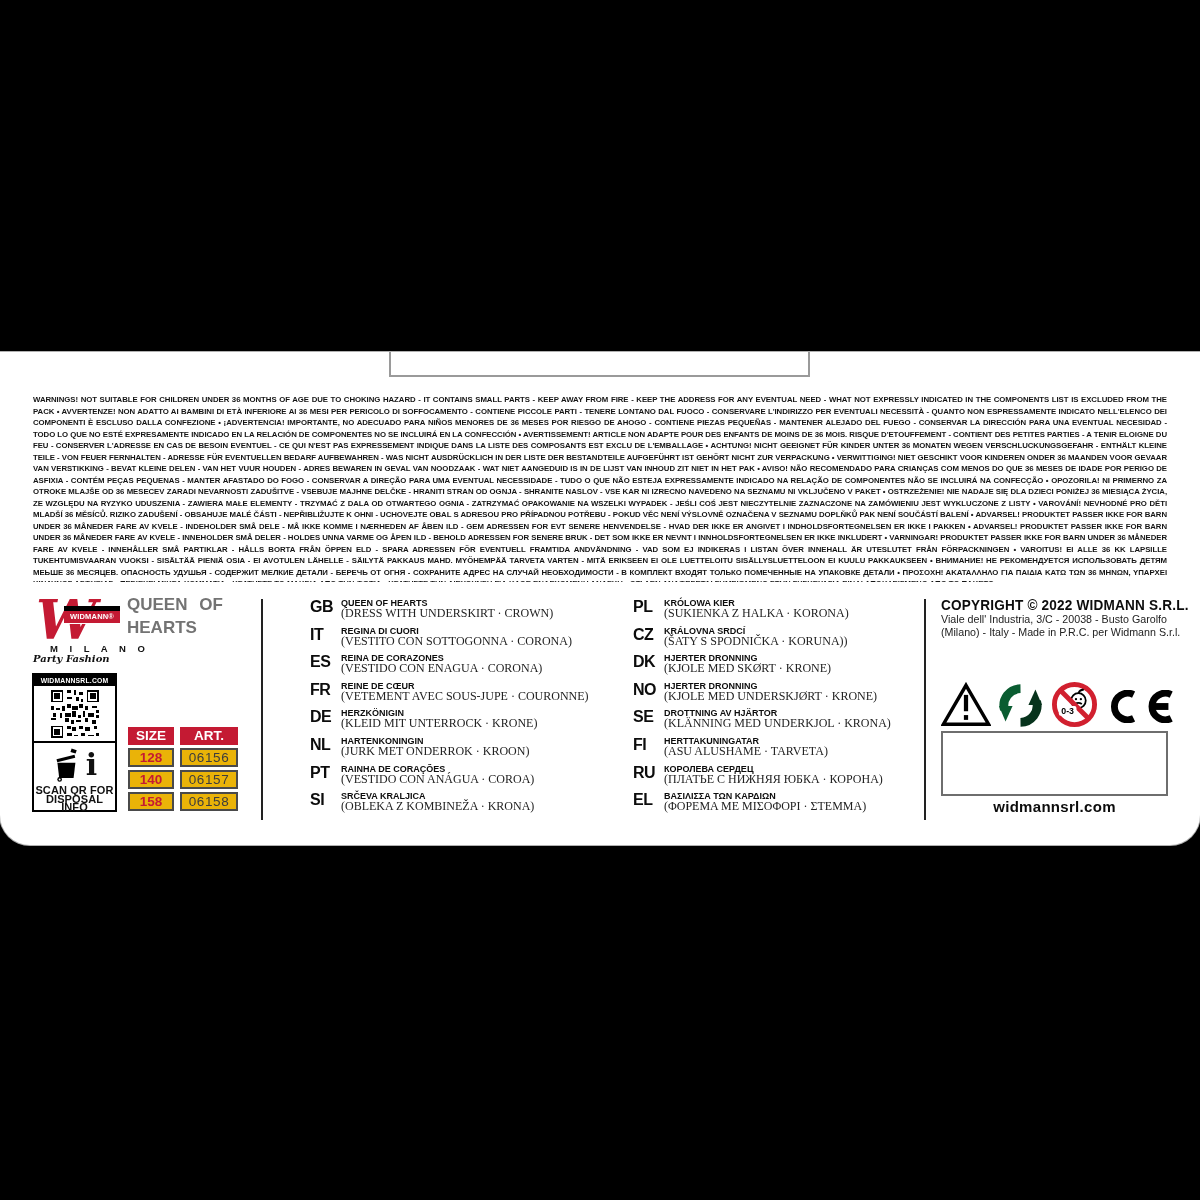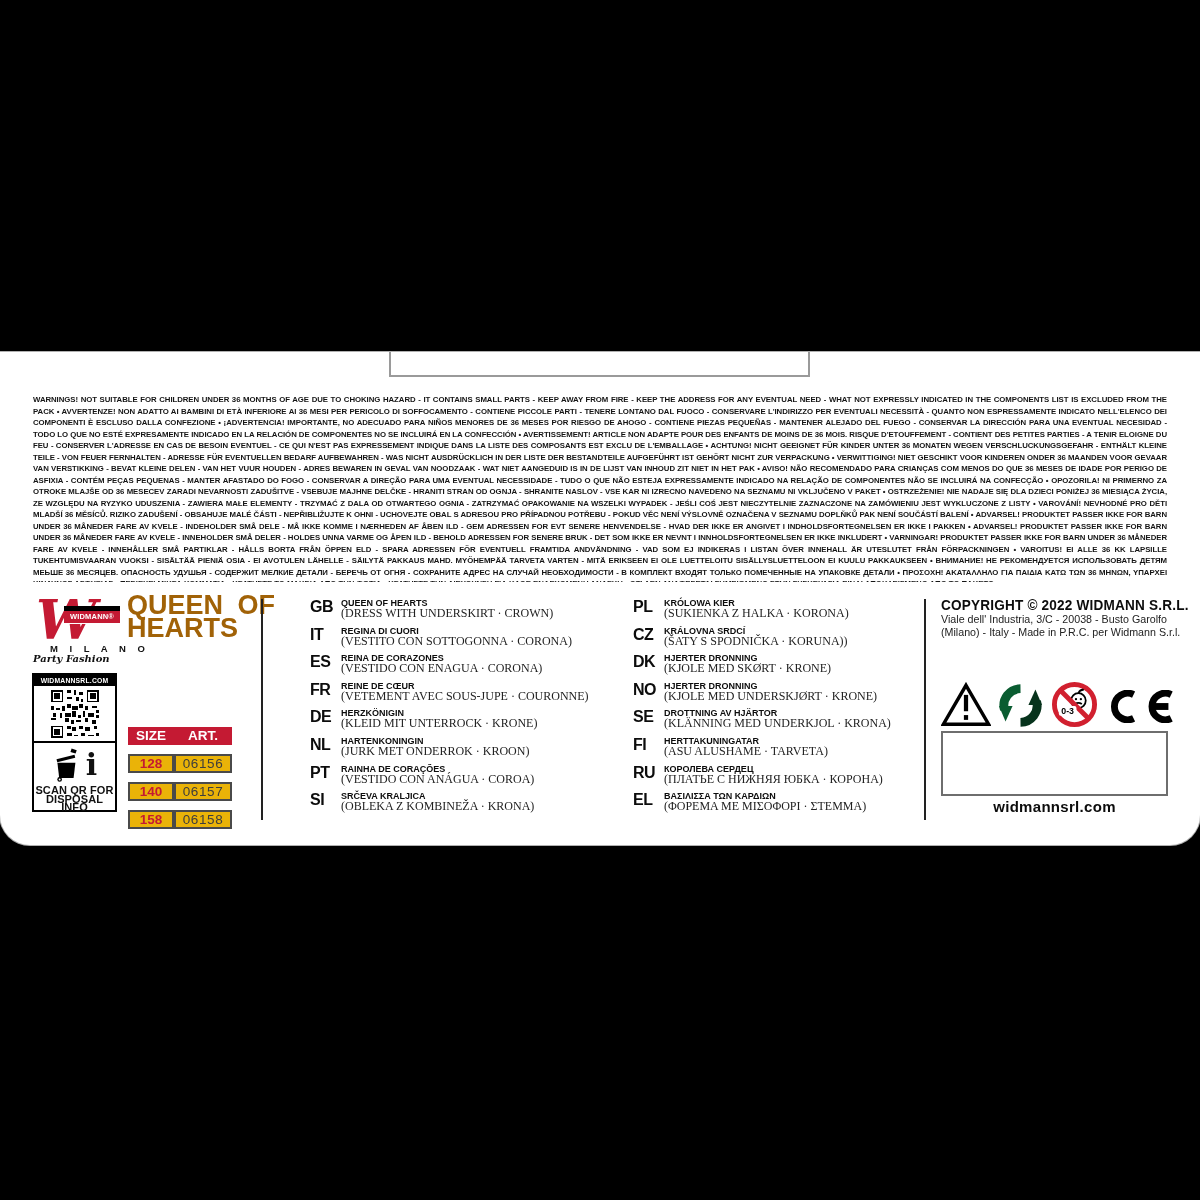--- a/index.html
+++ b/index.html
@@ -31,26 +31,26 @@
     box-sizing:border-box;background:#fff;}
   .qr-header{background:#000;color:#fff;font-size:6.8px;font-weight:bold;text-align:center;
     height:11px;line-height:11px;letter-spacing:0.2px;white-space:nowrap;}
   .qr-code{display:block;margin:2px auto 1px auto;}
   .qr-divider{border-top:2px solid #000;margin:0;}
   .disposal-row{display:flex;align-items:center;justify-content:center;gap:7px;height:43px;}
   .disposal-i{font-family:"DejaVu Serif",serif;font-weight:bold;font-size:30px;line-height:30px;}
   .qr-caption{font-size:11px;font-weight:bold;text-align:center;line-height:8.6px;letter-spacing:0.1px;}
 
   
-  .product-title{position:absolute;left:127px;top:242px;font-size:27px;font-weight:bold;
-    line-height:22.5px;word-spacing:7px;letter-spacing:0;color:#a16207;}
+  .product-title{position:absolute;left:127px;top:242px;font-size:17px;font-weight:bold;
+    line-height:22.5px;word-spacing:7px;letter-spacing:0;color:#737373;}
 
   
   .size-table{position:absolute;left:128px;top:375px;}
-  .st-row{display:flex;gap:0;margin-bottom:9px;}
+  .st-row{display:flex;gap:6px;margin-bottom:3px;}
   .st-th{background:#c41a33;color:#fff;font-weight:bold;font-size:13.5px;height:18px;line-height:18px;text-align:center;}
   .st-th.c1{width:46px;} .st-th.c2{width:58px;}
   .st-td{border:2px solid #4a4a4a;background:#eab308;height:15px;line-height:15px;text-align:center;font-size:13.5px;}
   .st-td.c1{width:42px;color:#c41a33;font-weight:bold;}
   .st-td.c2{width:54px;color:#3d3d3d;letter-spacing:0.6px;}
 
   
   .vline{position:absolute;top:247px;width:1.5px;height:221px;background:#222;}
 
   

